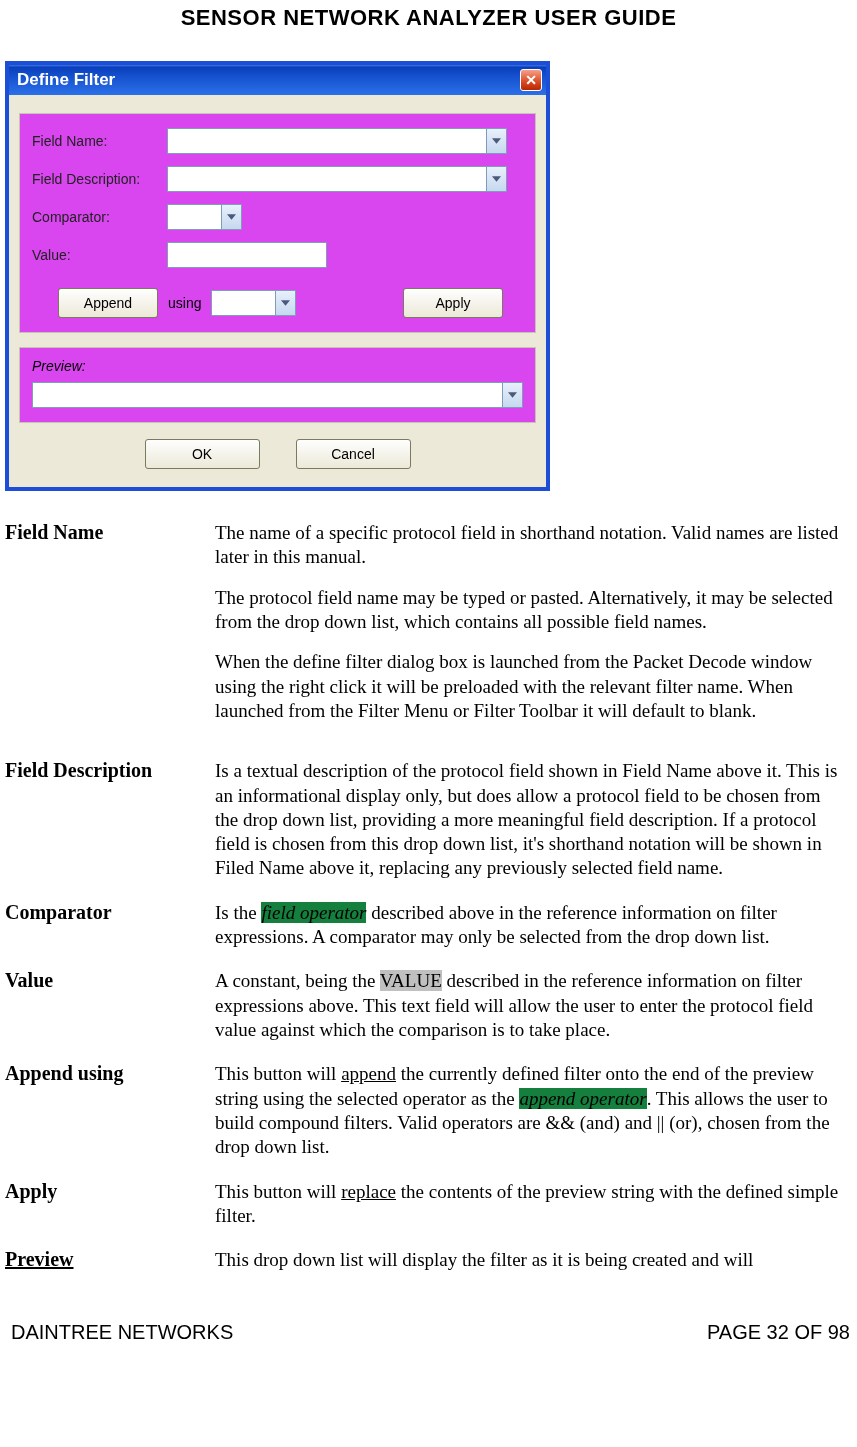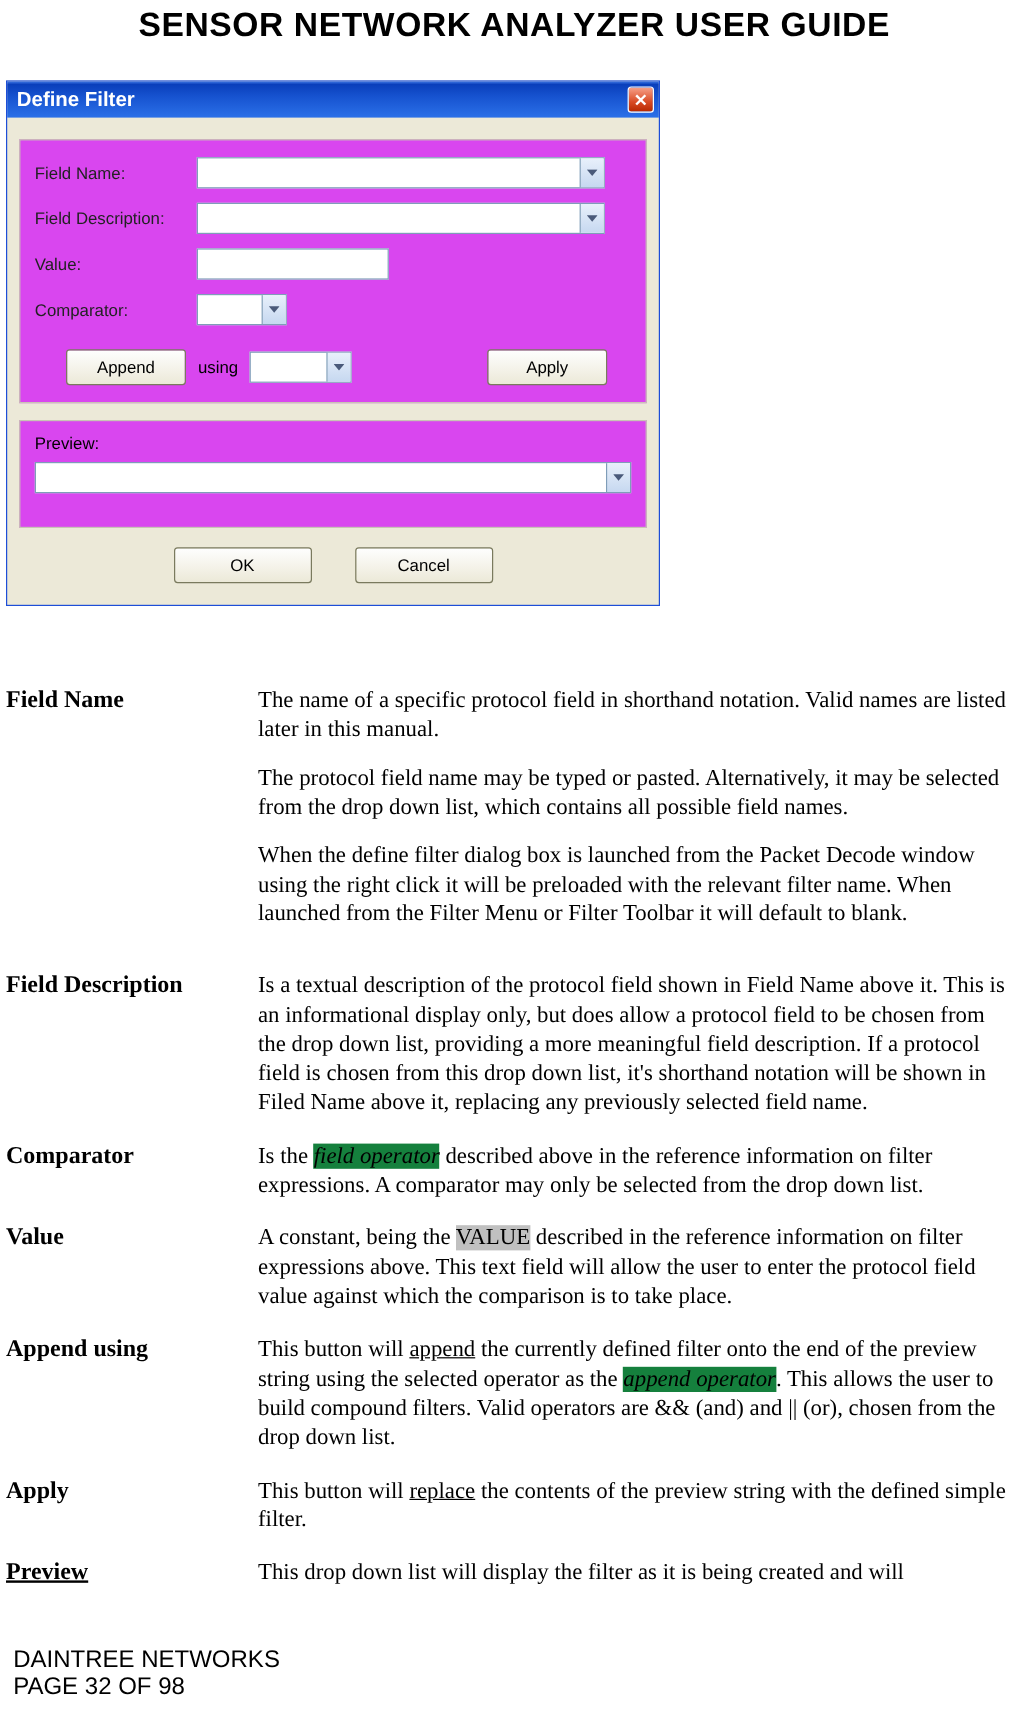--- a/index.html
+++ b/index.html
@@ -11,32 +11,32 @@
     background: #fff;
     color: #000;
     width: 857px;
   }
   .page {
     padding: 0 5px 20px 5px;
   }
   .page-header {
     font-family: Arial, Helvetica, sans-serif;
     font-weight: bold;
-    font-size: 28px;
+    font-size: 22px;
     text-align: center;
     padding: 5px 0 30px 0;
     letter-spacing: 0.5px;
   }
 
   
   .dialog {
     width: 545px;
-    border: 1px solid #1d4ed8;
+    border: 4px solid #1d4ed8;
     background: #ece9d8;
-    margin-bottom: 67px;
+    margin-bottom: 30px;
   }
   .titlebar {
     height: 30px;
     background: linear-gradient(to bottom, #3b74e1 0%, #0a3fbb 8%, #1652cf 40%, #2b70e8 100%);
     display: flex;
     align-items: center;
     padding: 0 4px 0 8px;
     color: #fff;
     font-family: "Trebuchet MS", Arial, sans-serif;
     font-weight: bold;
@@ -151,21 +151,20 @@
     background: #c0c0c0;
   }
   .uline { text-decoration: underline; }
 
   .footer {
     display: flex;
     justify-content: space-between;
     font-family: Arial, Helvetica, sans-serif;
     font-size: 20px;
     padding: 48px 2px 10px 6px;
-    flex-direction: column;
   }
 </style>
 </head>
 <body>
 
 <div class="page">
 
   <div class="page-header">SENSOR NETWORK ANALYZER USER GUIDE</div>
 
   <div class="dialog">
@@ -197,34 +196,34 @@
             <div class="txt"></div>
             <div class="arrow">
               <svg viewBox="0 0 10 6">
                   <path d="M0 0 L10 0 L5 6 Z" fill="#4a5a7a"></path>
                 </svg>
             </div>
           </div>
         </div>
 
         <div class="row">
-          <div class="lbl">Value:</div>
-          <div class="textfield" style="width:160px;"></div>
-        </div>
-
-        <div class="row">
           <div class="lbl">Comparator:</div>
           <div class="combo" style="width:75px;">
             <div class="txt"></div>
             <div class="arrow">
               <svg viewBox="0 0 10 6">
                   <path d="M0 0 L10 0 L5 6 Z" fill="#4a5a7a"></path>
                 </svg>
             </div>
           </div>
+        </div>
+
+        <div class="row">
+          <div class="lbl">Value:</div>
+          <div class="textfield" style="width:160px;"></div>
         </div>
 
         <div class="btnrow">
           <div style="width:16px;"></div>
           <div class="btn" style="width:100px;">Append</div>
           <span style="font-family:'Microsoft Sans Serif',Arial,sans-serif;font-size:14px;">using</span>
           <div class="combo" style="width:85px;">
             <div class="txt"></div>
             <div class="arrow">
               <svg viewBox="0 0 10 6">
@@ -232,21 +231,21 @@
                 </svg>
             </div>
           </div>
           <div style="flex:1"></div>
           <div class="btn" style="width:100px;">Apply</div>
           <div style="width:10px;"></div>
         </div>
 
       </div>
 
-      <div class="group" style="padding:10px 12px 28px 12px;">
+      <div class="group" style="padding:10px 12px 14px 12px;font-style:italic;">
         <div style="font-family:'Microsoft Sans Serif',Arial,sans-serif;font-size:14px;margin-bottom:8px;">Preview:</div>
         <div class="combo" style="width:100%;">
           <div class="txt"></div>
           <div class="arrow">
             <svg viewBox="0 0 10 6">
                 <path d="M0 0 L10 0 L5 6 Z" fill="#4a5a7a"></path>
               </svg>
           </div>
         </div>
       </div>

